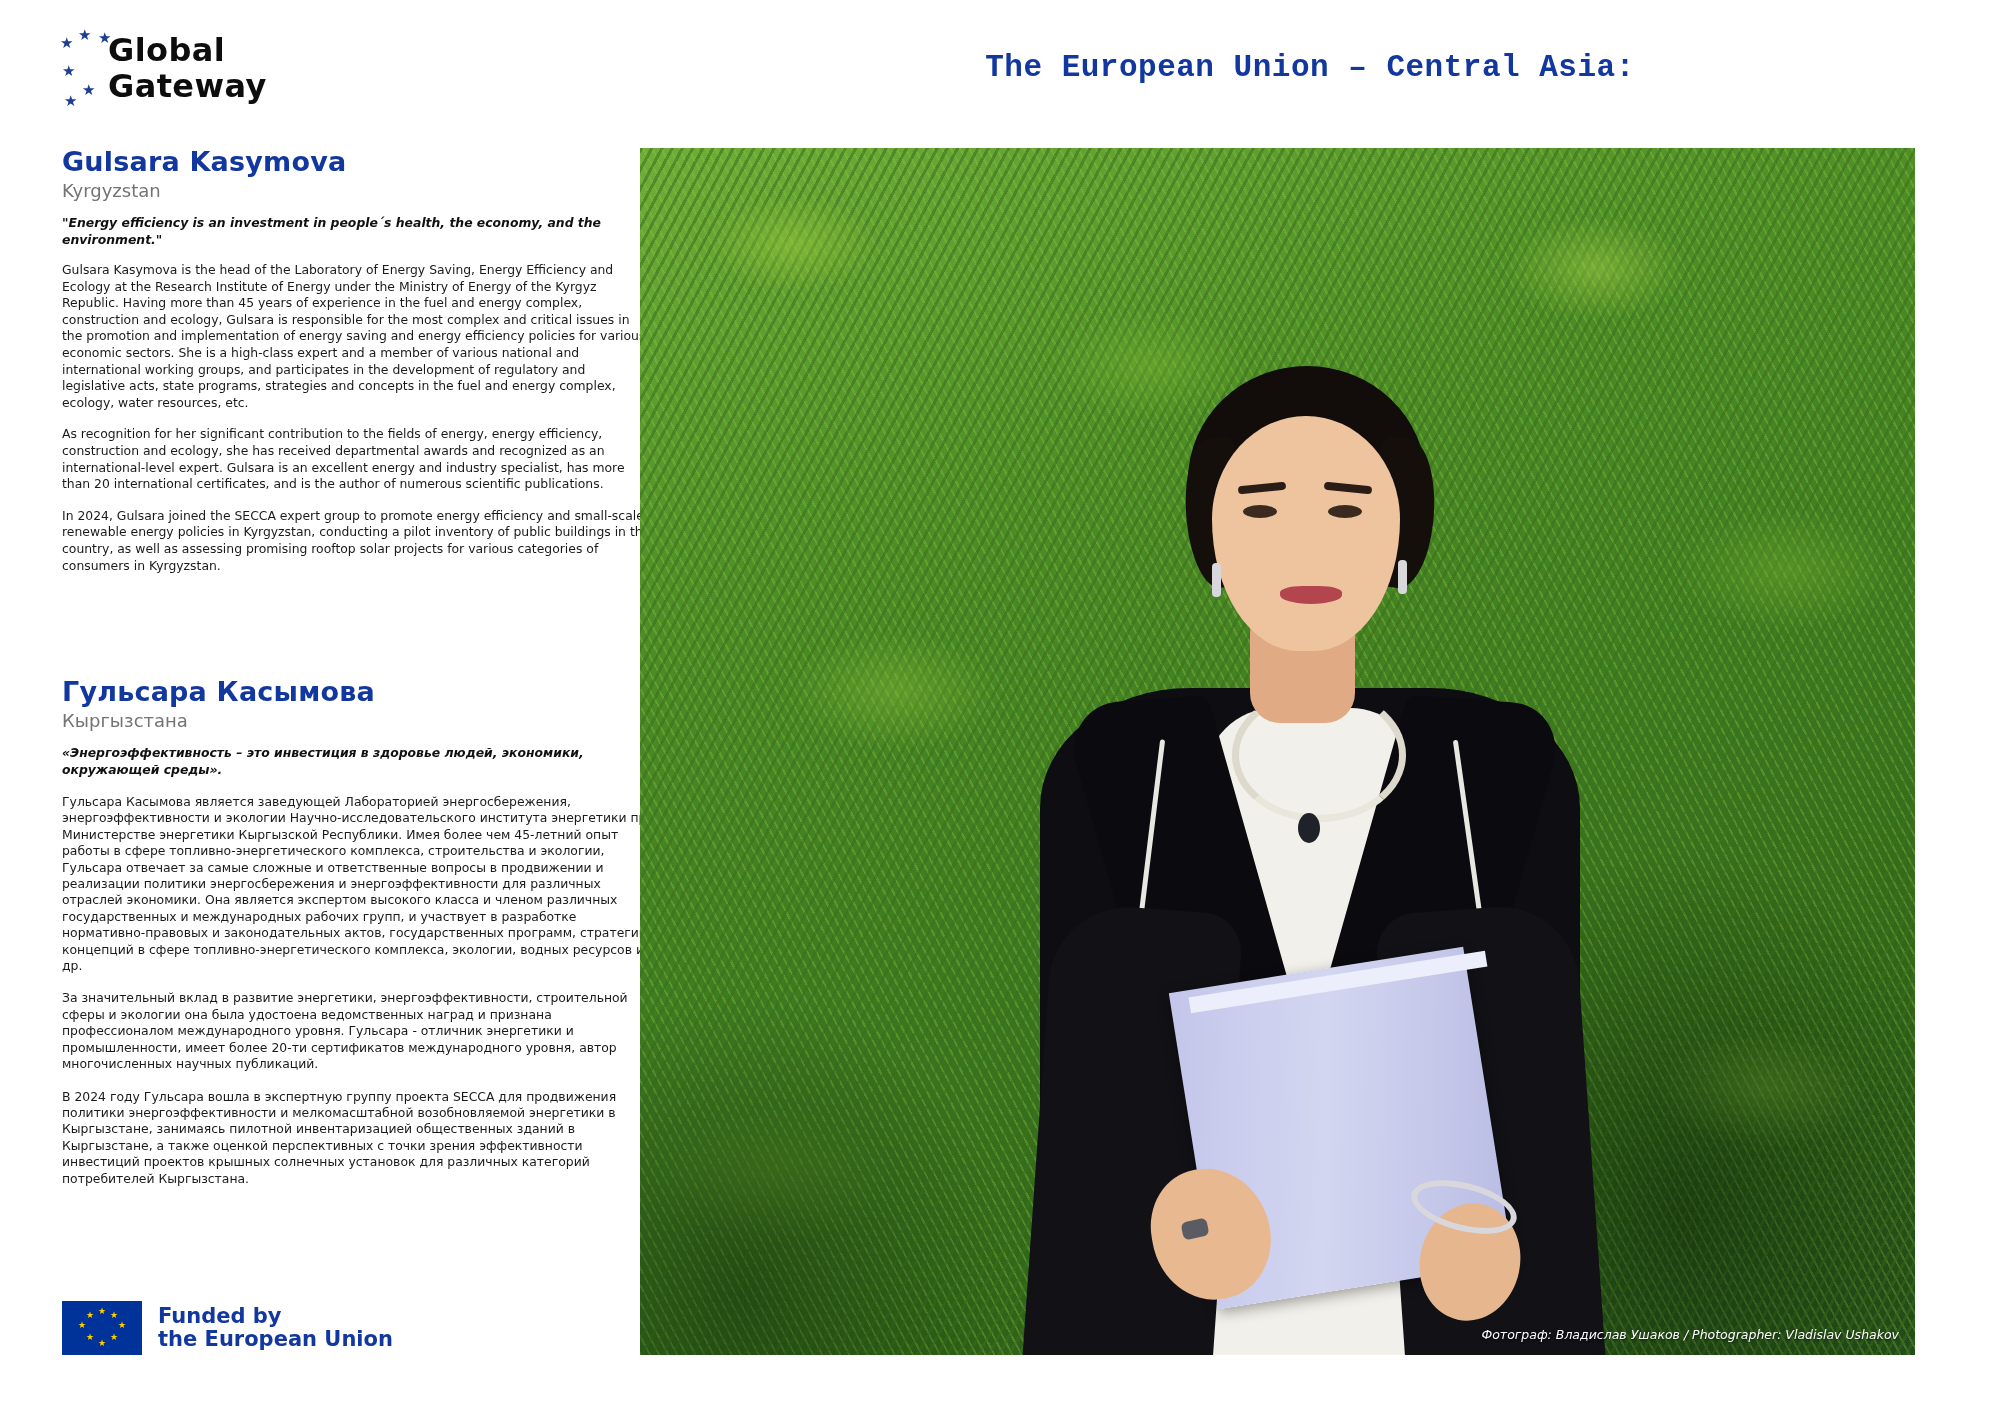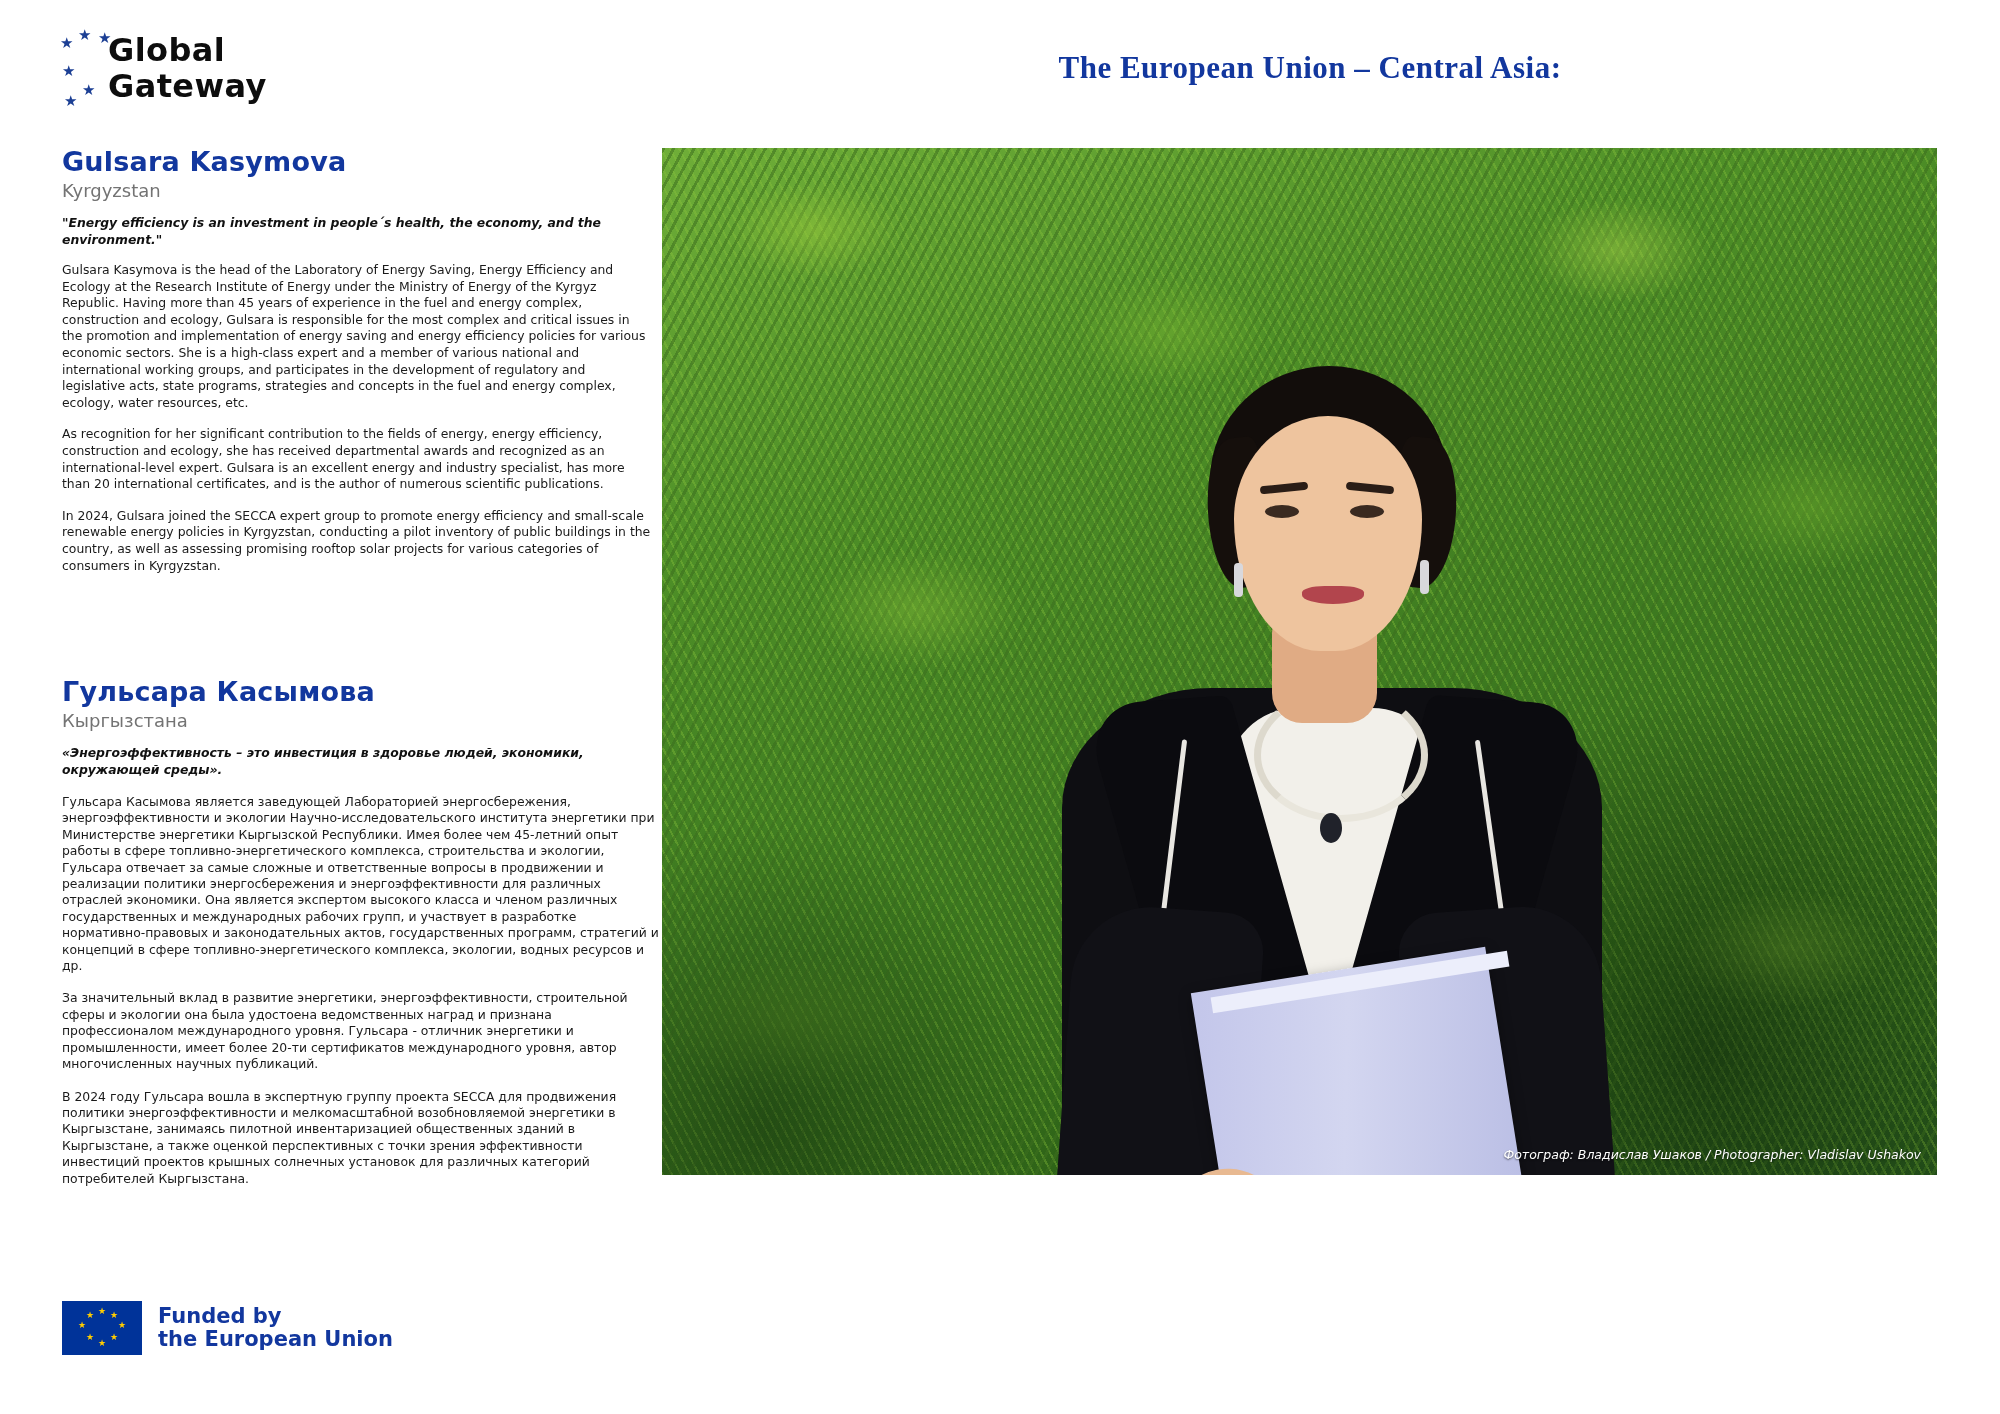--- a/index.html
+++ b/index.html
@@ -55,21 +55,21 @@
     letter-spacing: 0.4px;
   }
 
   
   .header-title {
     position: absolute;
     left: 660px;
     top: 48px;
     width: 1300px;
     text-align: center;
-    font-family: Liberation Serif, serif;
+    font-family: Liberation Mono, monospace;
     font-weight: bold;
     font-size: 31px;
     line-height: 39px;
     color: #12379e;
     letter-spacing: 0.5px;
   }
   .header-title .line2 { white-space: nowrap; }
 
   
   .left-col {
@@ -149,24 +149,24 @@
     font-family: "DejaVu Sans", sans-serif;
     font-weight: bold;
     font-size: 21px;
     line-height: 23px;
     color: #12379e;
   }
 
   
   .photo-frame {
     position: absolute;
-    left: 662px;
+    left: 640px;
     top: 148px;
     width: 1275px;
-    height: 1027px;
+    height: 1207px;
     overflow: hidden;
     background: #0369a1;
   }
   .hedge {
     position: absolute;
     inset: 0;
     background:
       radial-gradient(ellipse 120px 70px at 12% 8%, rgba(150,200,60,0.55), rgba(0,0,0,0) 70%),
       radial-gradient(ellipse 140px 80px at 40% 18%, rgba(120,180,50,0.45), rgba(0,0,0,0) 70%),
       radial-gradient(ellipse 130px 75px at 75% 10%, rgba(160,205,70,0.5), rgba(0,0,0,0) 70%),

